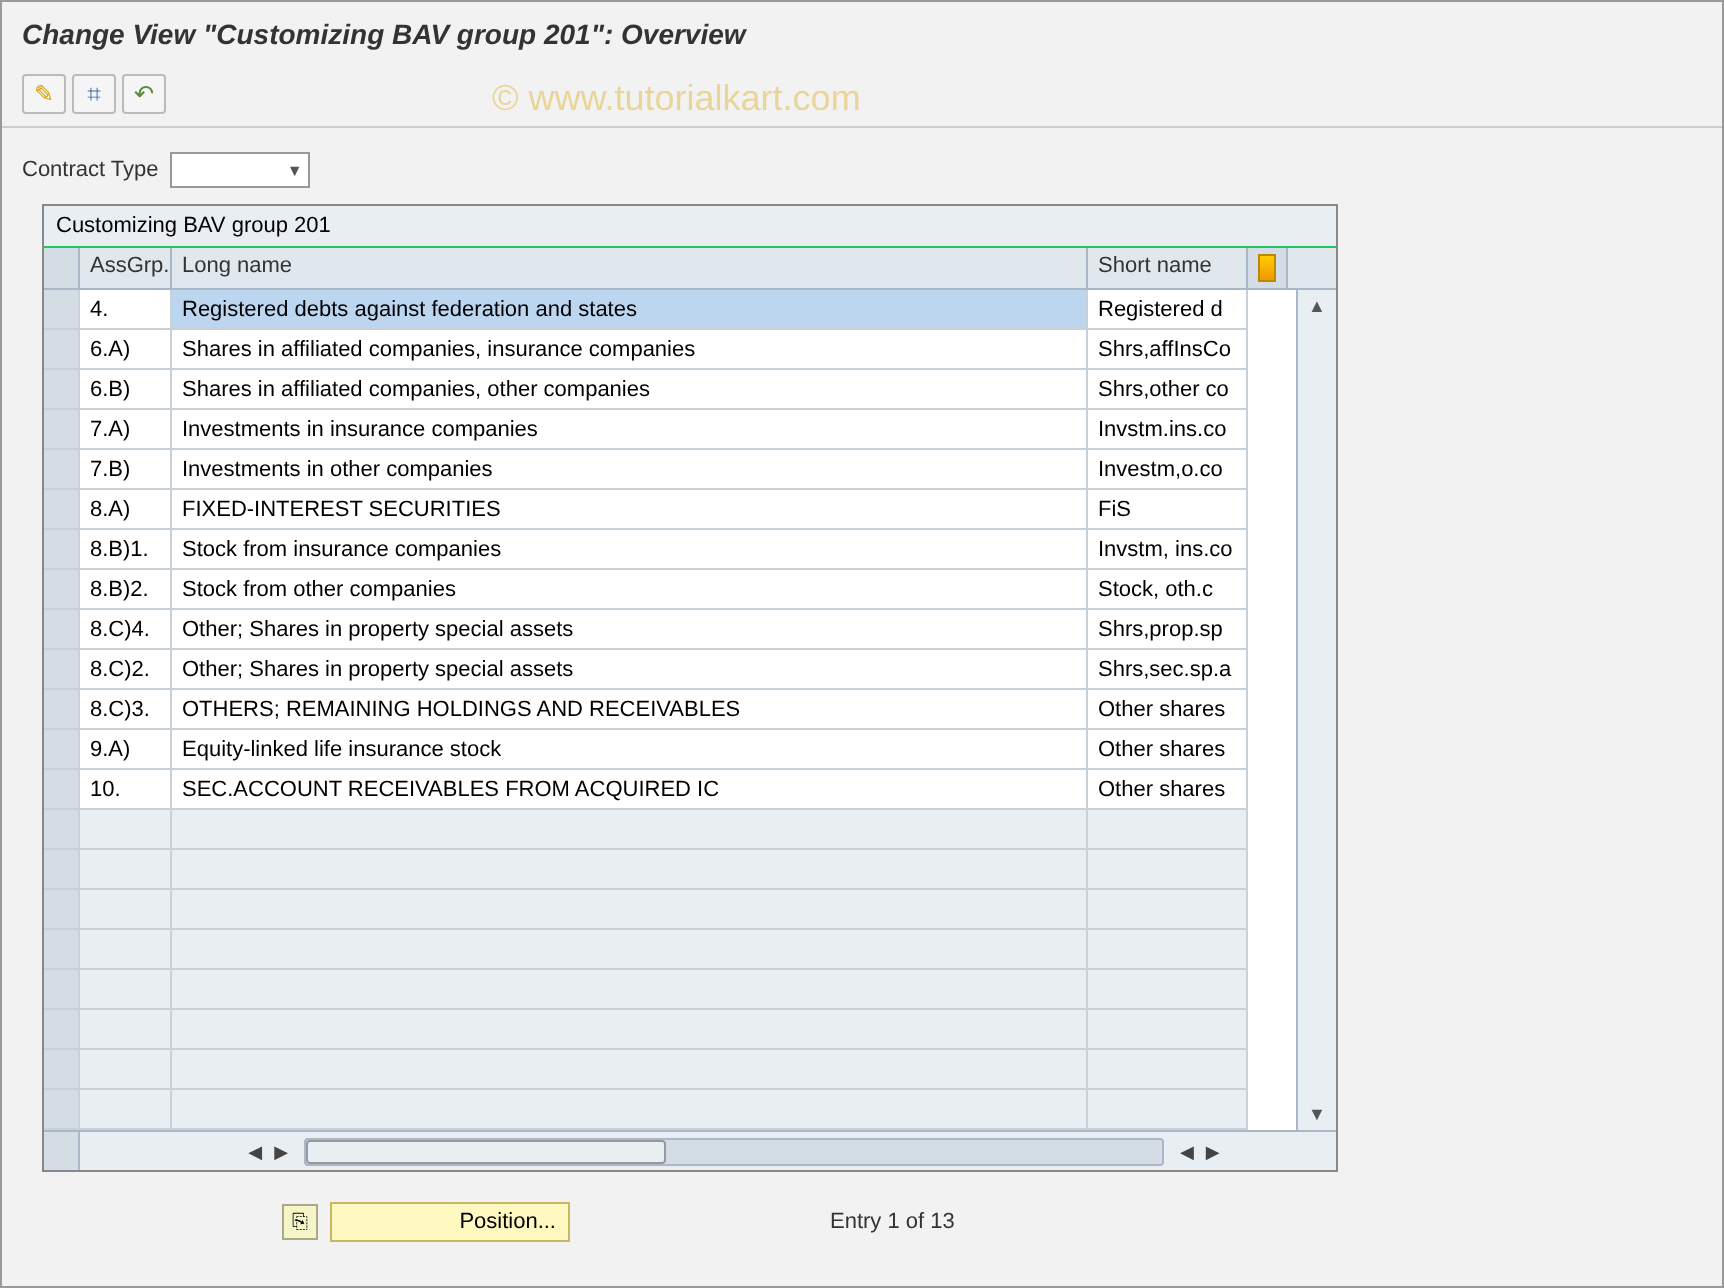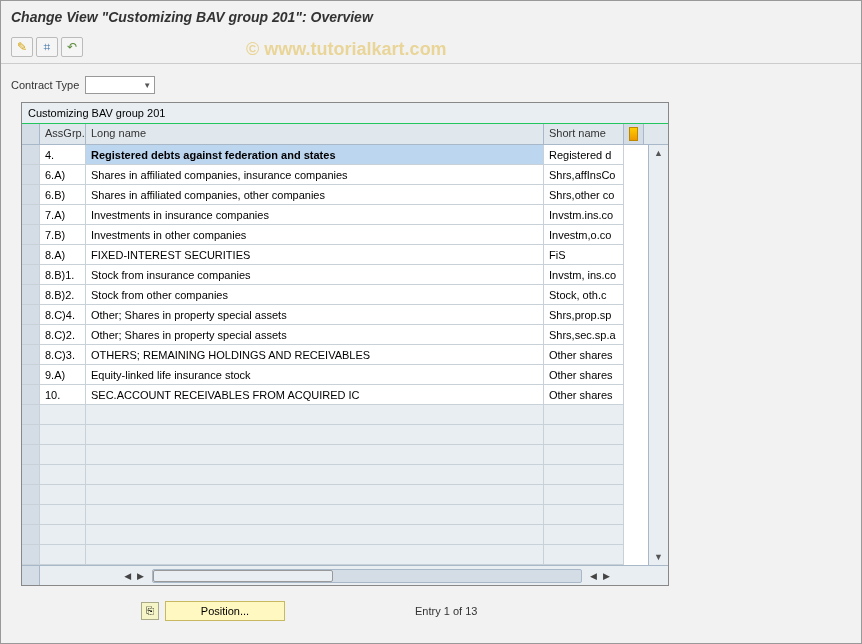--- a/index.html
+++ b/index.html
@@ -102,21 +102,21 @@
       font-size: 11px;
       white-space: nowrap;
       overflow: hidden;
       background: #fff;
       display:flex;
       align-items:center;
     }
     .td.col-sel { background: #d4dde6; }
     .td.col-ass { text-align: right; justify-content:flex-start;}
     .td.empty { background:#e9eef3; }
-    .highlight { background: #bdd6f0 !important; font-weight: bold; }
+    .highlight { background: #bdd6f0 !important; }
     .scroll-track-v {
       width: 20px;
       background: #e9eef3;
       border-left:1px solid #a8b8c8;
       display:flex;
       flex-direction:column;
       align-items:center;
     }
     .scroll-up {
       height:16px;
@@ -160,31 +160,31 @@
       border:1px solid #aa8;
       display:flex;align-items:center;justify-content:center;
       font-size:10px;
     }
     .pos-btn {
       width:120px;
       height:20px;
       background:#fff8c0;
       border:1px solid #c8b860;
       font-size:11px;
-      text-align:center;
+      text-align:right;
       padding:2px 6px;
       cursor:pointer;
     }
     .entry-text { font-size:11px; color:#333; }
     .watermark {
       position:absolute;
       top:38px; left:245px;
       font-size:18px;
       color:#e8d088;
-      font-weight:bold;
+      font-weight:normal;
       pointer-events:none;
       opacity:0.85;
     }
   </style>
 </head>
 <body>
 
 <div class="title-bar">Change View "Customizing BAV group 201": Overview</div>
 
 <div class="toolbar">

